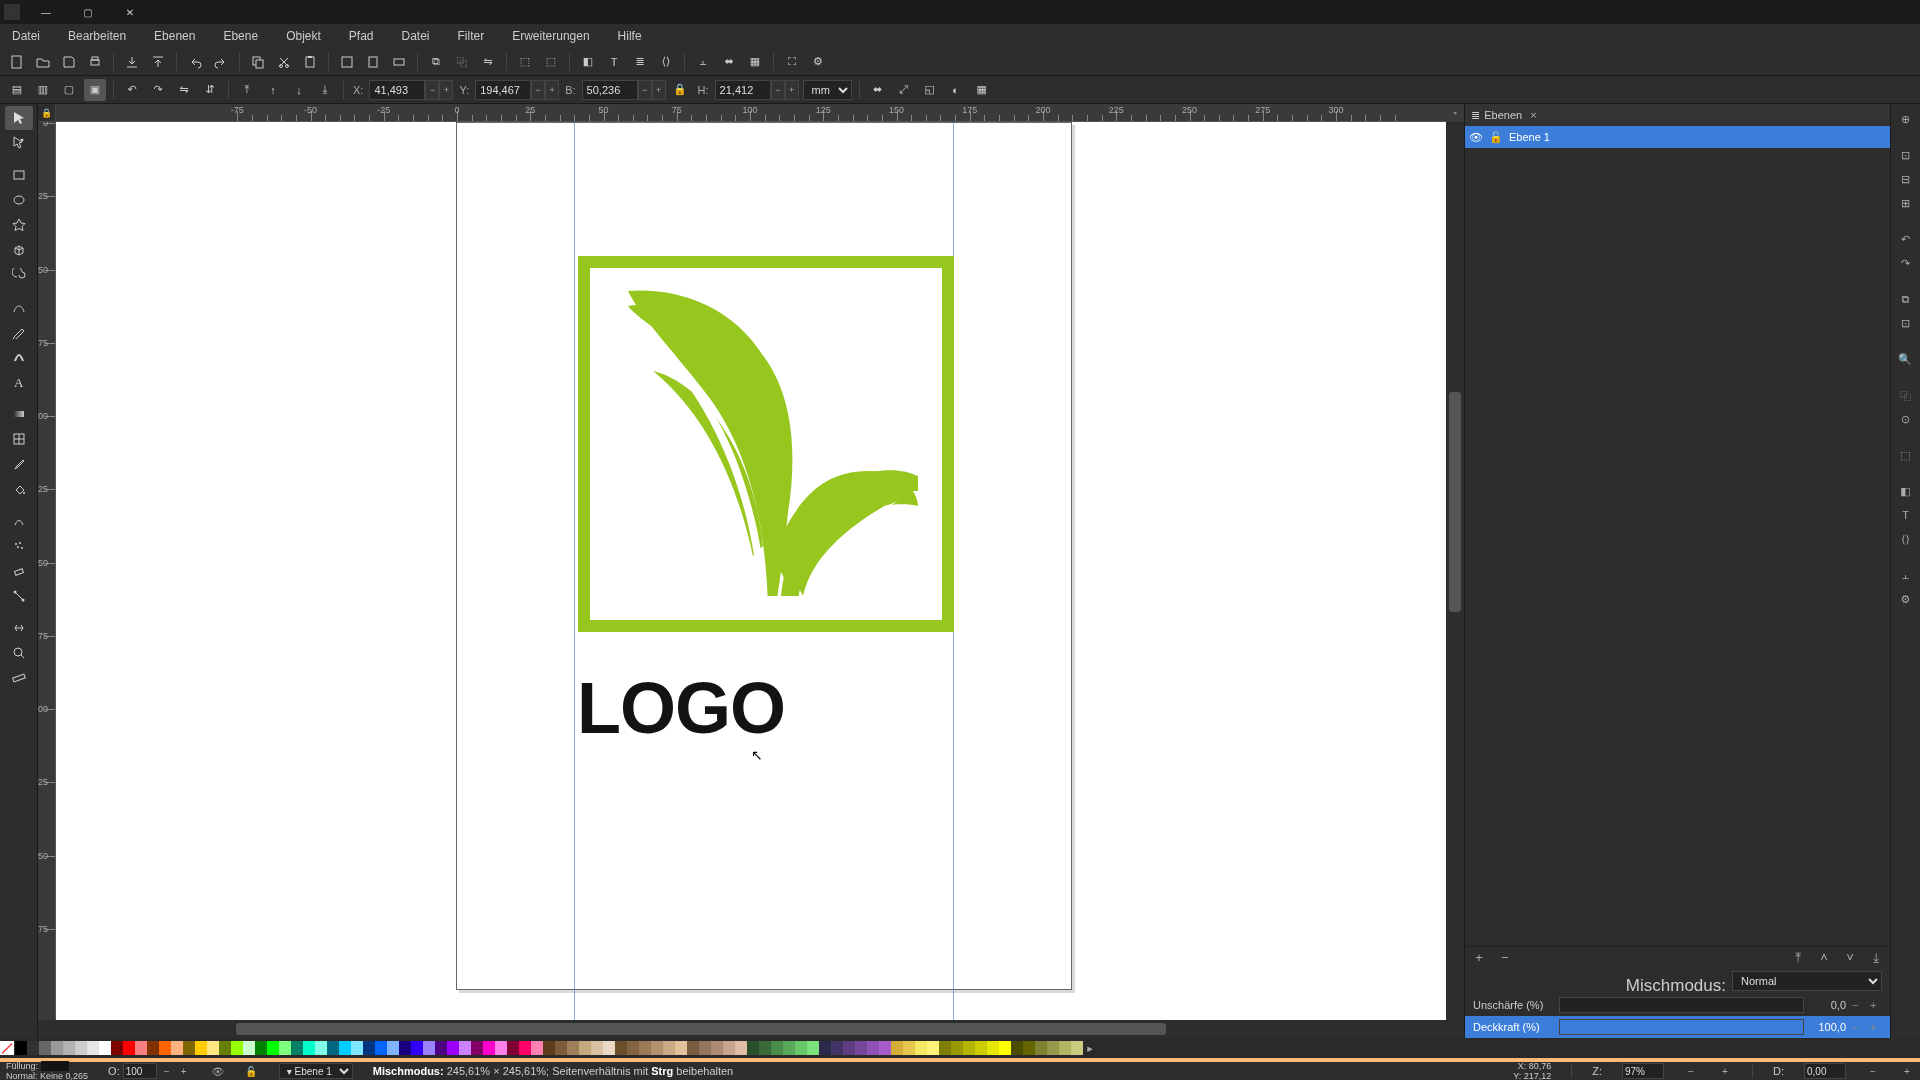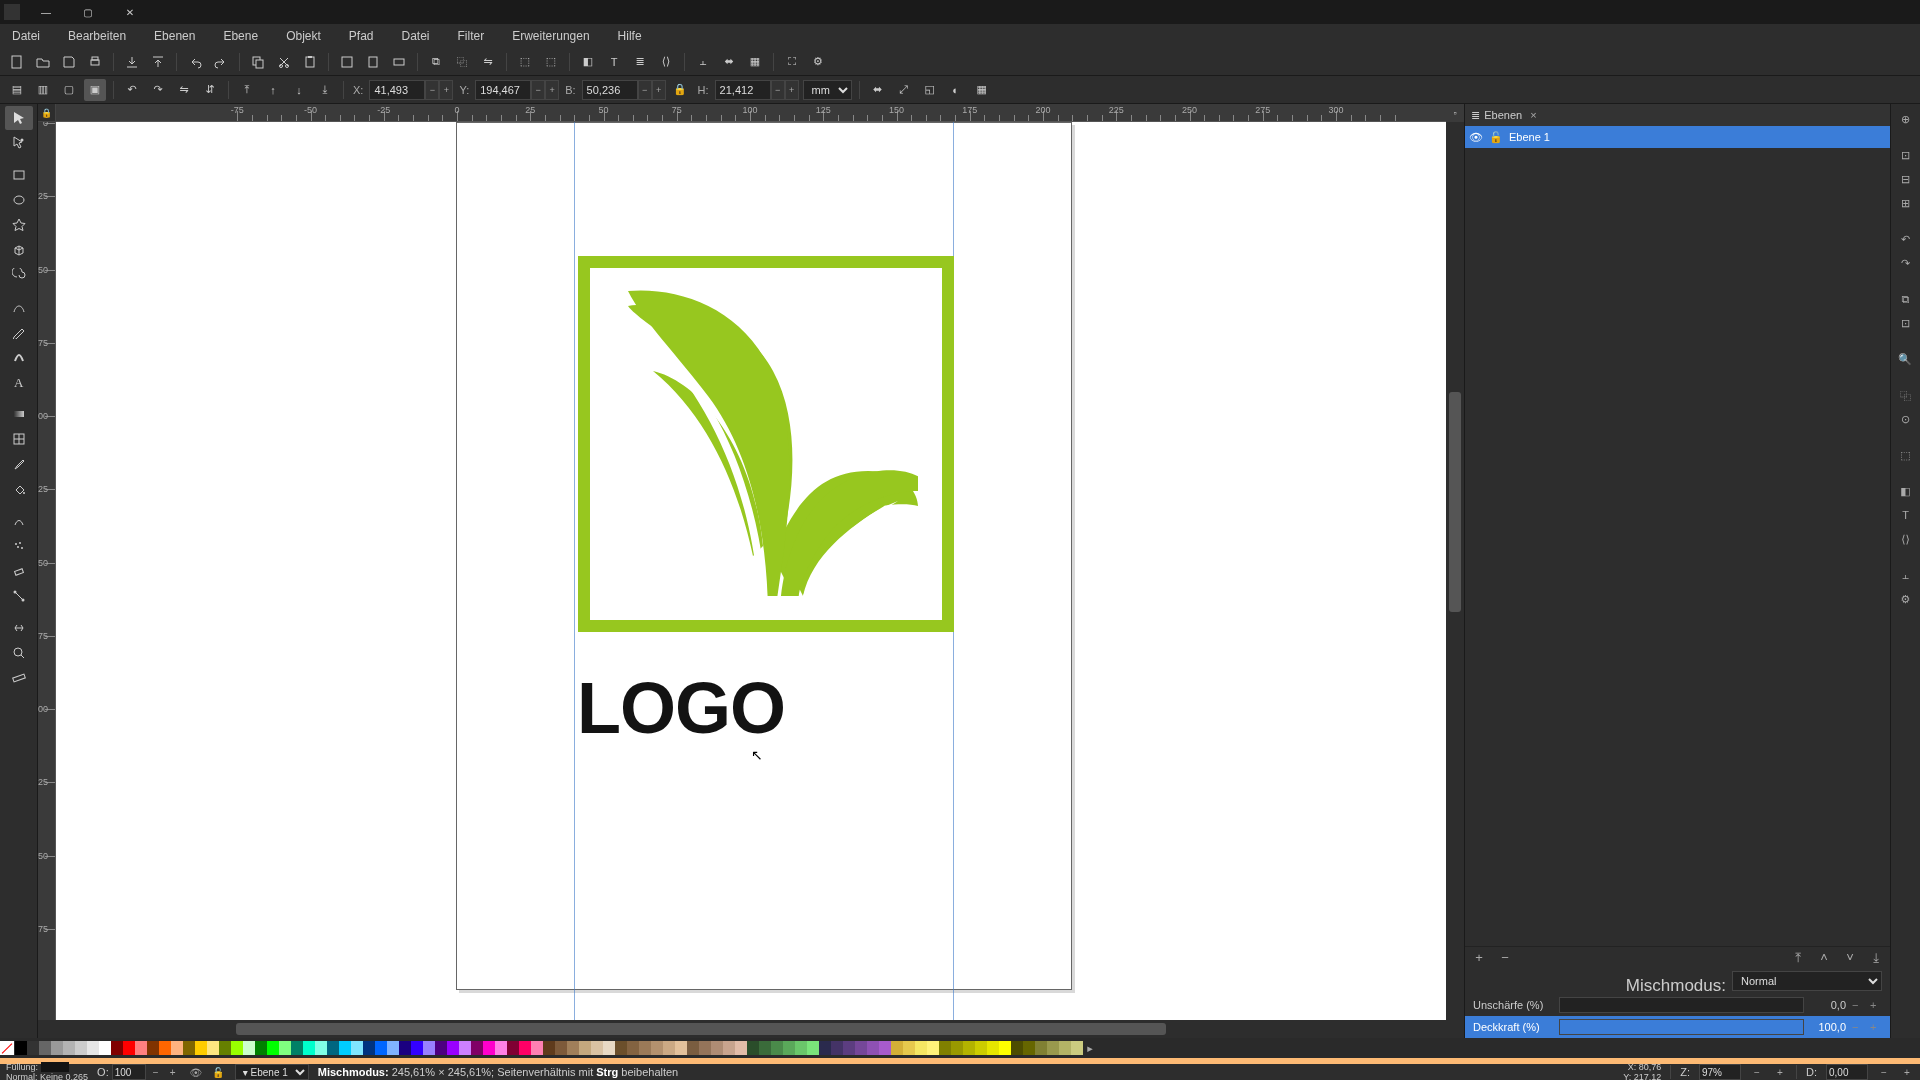--- a/index.html
+++ b/index.html
@@ -102,21 +102,21 @@
 .dockerstrip .dsep { height: 10px; }
 
 
 .palette { height: 20px; background: #2a2a2a; display: flex; align-items: center; overflow: hidden; }
 .palette .sw { width: 12px; height: 14px; flex-shrink: 0; }
 .palette .none { width: 14px; height: 14px; background: #fff; position: relative; margin-right:1px;}
 .palette .none::after { content:''; position:absolute; left:0; right:0; top:50%; height:1px; background:red; transform: rotate(-45deg);}
 .palette .arrow { width: 14px; height: 14px; color: #aaa; display:flex; align-items:center; justify-content:center;}
 
 
-.statusbar { height: 22px; background: #2d2d2d; border-top: 6px solid #fdba74; display: flex; align-items: center; padding: 0 6px; font-size: 11px; color: #ccc; gap: 9px; }
+.statusbar { height: 22px; background: #2d2d2d; border-top: 4px solid #fdba74; display: flex; align-items: center; padding: 0 6px; font-size: 11px; color: #ccc; gap: 20px; }
 .statusbar .fillkontur { display: flex; flex-direction: column; font-size: 9px; line-height: 10px; }
 .statusbar .swatch { width: 28px; height: 10px; background: #131313; display:inline-block; vertical-align:middle;}
 .statusbar .opfield { display:flex; align-items:center; gap:3px;}
 .statusbar .opfield input { width:34px; height:16px; background:#222; border:1px solid #444; color:#ddd; font-size:10px; padding:0 2px;}
 .statusbar .layersel { background:#222; border:1px solid #444; color:#ddd; font-size:10px; height:16px; padding:0 3px;}
 .statusbar .msg { flex: 1; }
 .statusbar .msg b { color: #fff; }
 .statusbar .coords { display: flex; flex-direction: column; font-size: 9px; line-height: 10px; text-align:right;}
 .statusbar .zoomfield input { width:42px; height:16px; background:#222; border:1px solid #444; color:#ddd; font-size:10px; padding:0 2px;}
 .statusbar .sep { width:1px; height:14px; background:#444;}

